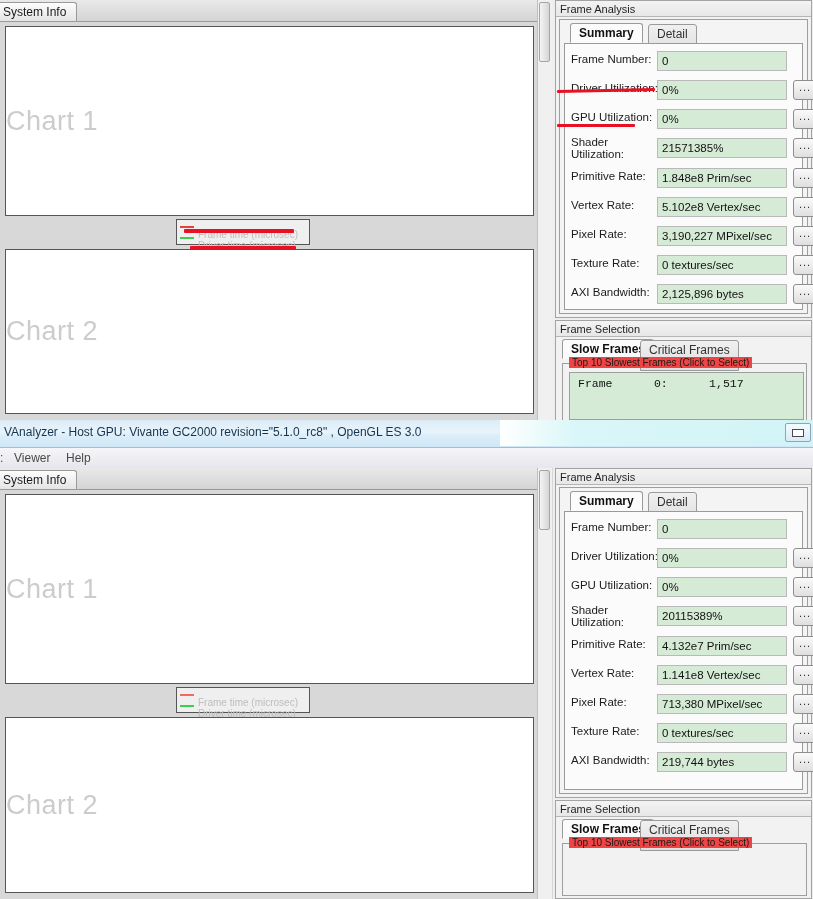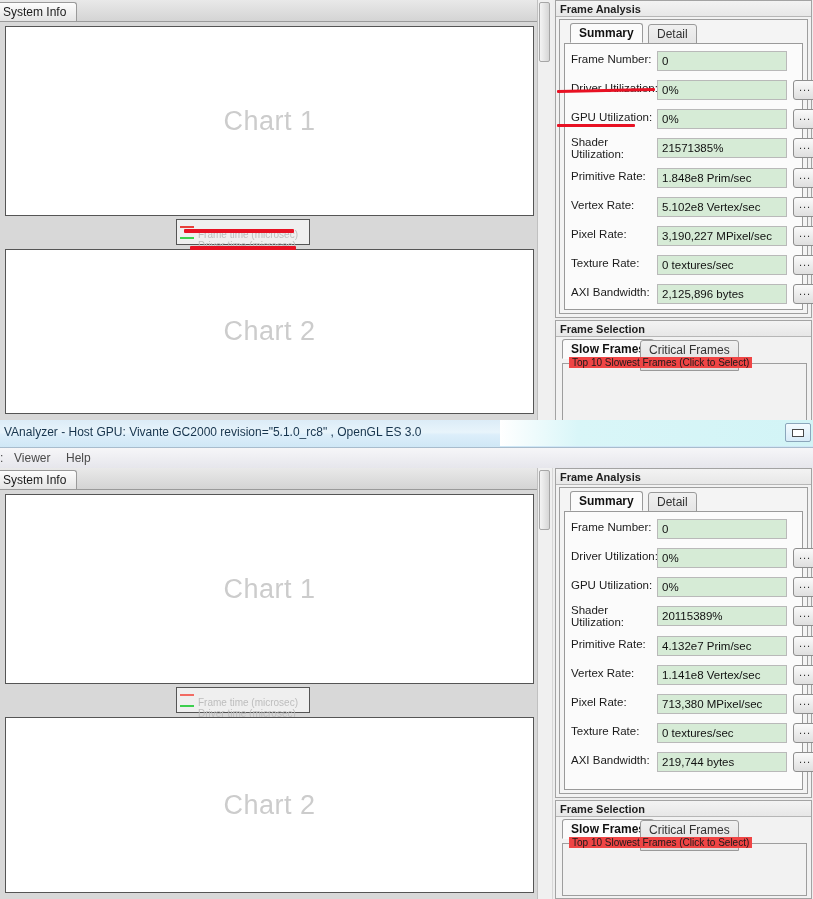--- a/index.html
+++ b/index.html
@@ -63,21 +63,21 @@
   .tab{
     position:absolute;top:2px;height:19px;line-height:18px;
     padding:0 10px;font-size:12px;color:#1a1a1a;
     background:linear-gradient(to bottom,#fdfdfd,#e4e4e4);
     border:1px solid #9a9a9a;border-bottom:none;
     border-radius:3px 3px 0 0;box-sizing:border-box;
   }
   .chartbox{
     position:absolute;left:5px;right:18px;
     background:#ffffff;border:1px solid #555;box-sizing:border-box;
-    display:flex;align-items:center;justify-content:center;
+    display:flex;align-items:center;
   }
   .charttext{font-size:27px;color:#cccccc;font-weight:400;letter-spacing:.5px;}
   .legend{
     position:absolute;border:1px solid #555;background:#efefef;
     padding:1px 4px 2px 3px;box-sizing:border-box;
   }
   .legrow{display:flex;align-items:center;height:11px;white-space:nowrap;}
   .legline{display:inline-block;width:14px;height:2px;margin-right:4px;}
   .legtext{font-size:10px;color:#bdbdbd;margin-top:16px;}
 
@@ -94,21 +94,21 @@
 
   
   .rightpane{position:absolute;left:553px;top:0;right:0;bottom:0;background:#eeeeee;}
   .group{
     position:absolute;left:2px;right:1px;
     border:1px solid #a3a3a3;background:#f2f2f2;box-sizing:border-box;
   }
   .panel-header{
     height:16px;font-size:11px;color:#1e1e1e;padding:2px 0 0 4px;
     background:linear-gradient(to bottom,#f3f3f3,#e7e7e7);
-    border-bottom:1px solid #b6b6b6;box-sizing:border-box;font-weight:bold;
+    border-bottom:1px solid #b6b6b6;box-sizing:border-box;
   }
   .innerbox{
     position:absolute;left:3px;right:3px;top:18px;bottom:3px;
     border:1px solid #9e9e9e;background:#f4f4f4;box-sizing:border-box;
   }
   .subtabs{position:relative;height:21px;margin:3px 0 0 4px;}
   .subtab{
     position:absolute;top:0;height:20px;line-height:19px;padding:0 8px;
     font-size:12px;box-sizing:border-box;border:1px solid #9a9a9a;
     border-radius:3px 3px 0 0;
@@ -272,20 +272,23 @@
       <div class="subtabs" style="margin-left:6px;margin-top:2px;">
         <div class="subtab active" style="left:0;">
           <span>Slow Frames</span>
         </div>
         <div class="subtab idle" style="left:78px;">
           <span>Critical Frames</span>
         </div>
       </div>
       <div class="gbox">
         <div class="gbox-title">Top 10 Slowest Frames (Click to Select)</div>
+        <div class="framelist">
+          <div class="framerow">Frame      0:      1,517</div>
+        </div>
       </div>
     </div>
 
   </div>
 
   <div class="annot" style="left:557px;top:89px;width:98px;height:3px;transform:rotate(-1.2deg);"></div>
   <div class="annot" style="left:557px;top:124px;width:78px;height:3px;"></div>
 </div>
 
 <div class="win" id="win-bottom">

